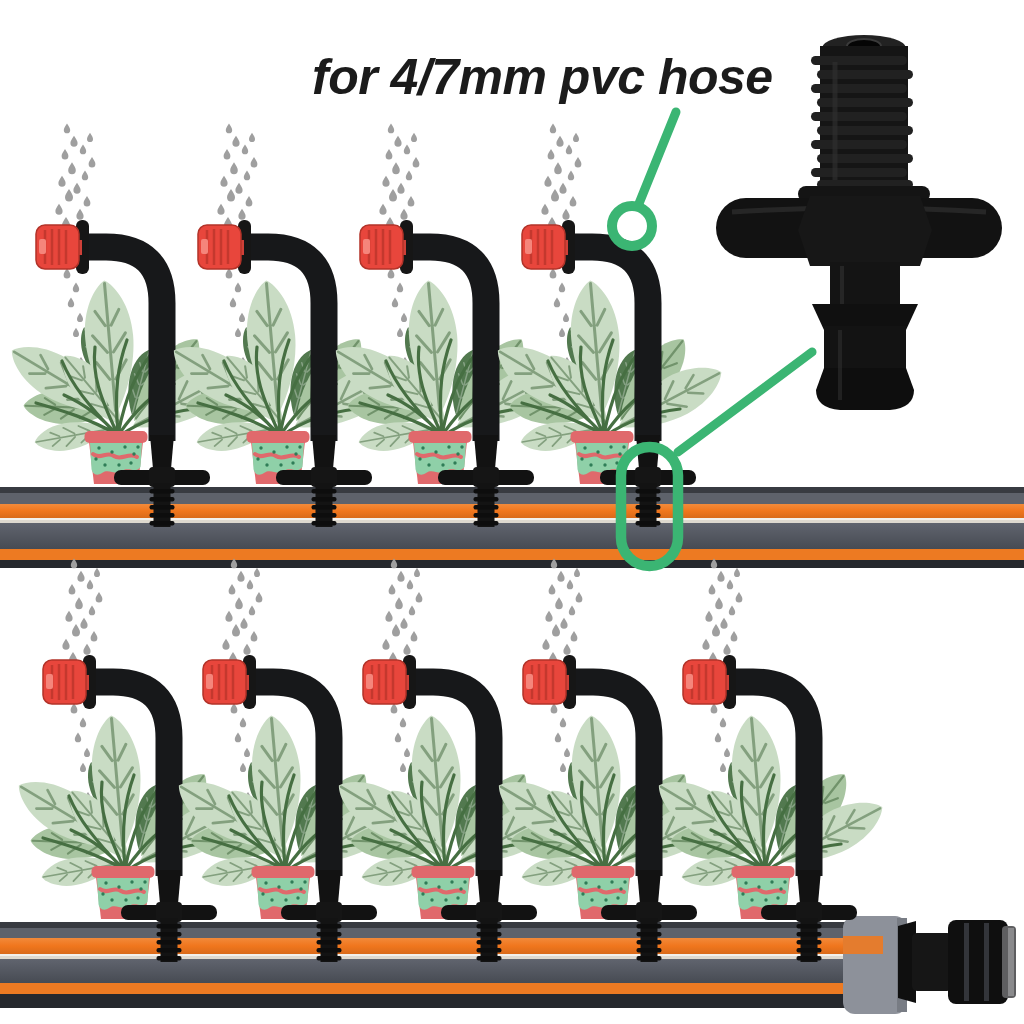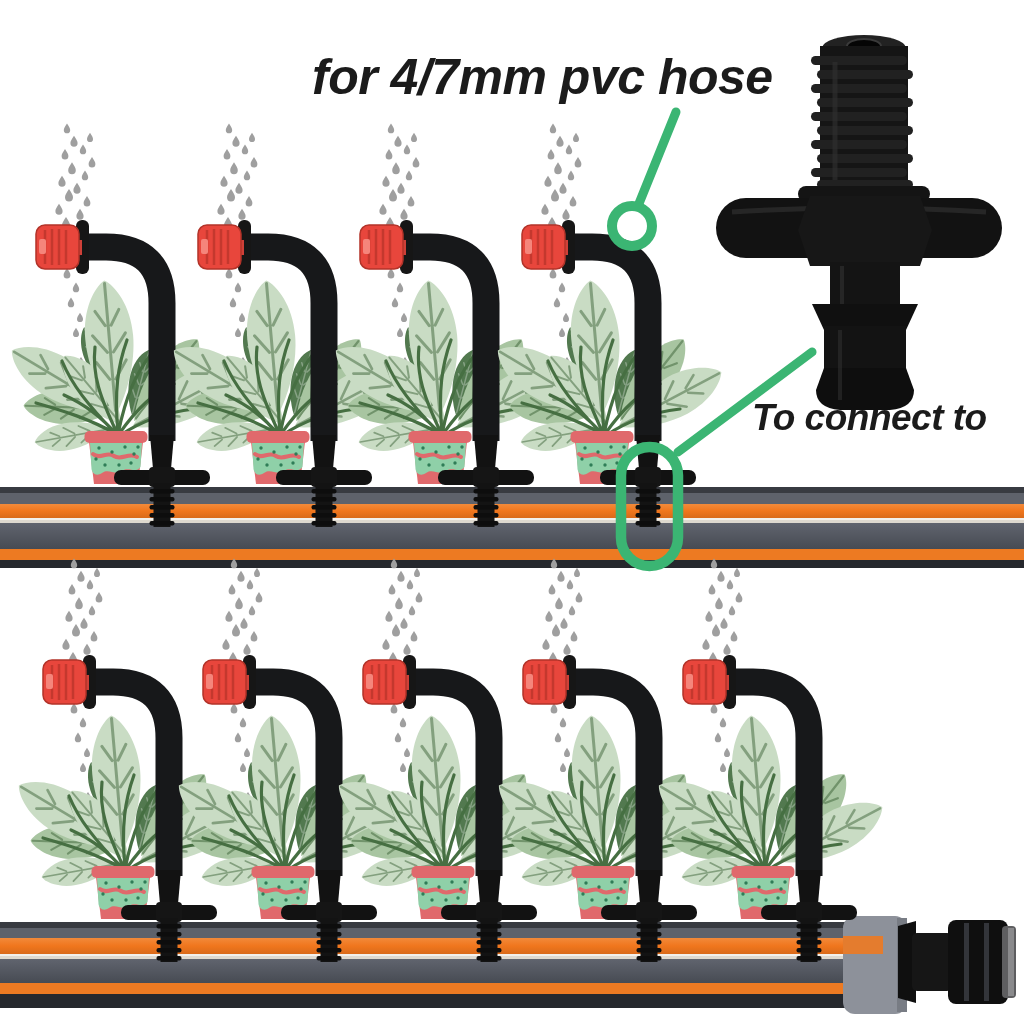--- a/index.html
+++ b/index.html
@@ -219,16 +219,15 @@
   <g>
     <path class="green-mark" d="M676,112 L638,206" stroke-width="9"></path>
     <circle class="green-mark" cx="632" cy="226" r="20" stroke-width="10"></circle>
     <rect class="green-mark" x="621" y="447" width="57" height="119" rx="28.5" stroke-width="10.5"></rect>
     <path class="green-mark" d="M678,452 L812,352" stroke-width="9"></path>
   </g>
 </svg>
 
 <div class="caption title">for 4/7mm pvc hose</div>
 <div class="caption note">
-  <div>To connect to</div>
 </div>
 
 </div>
 
 </body></html>

